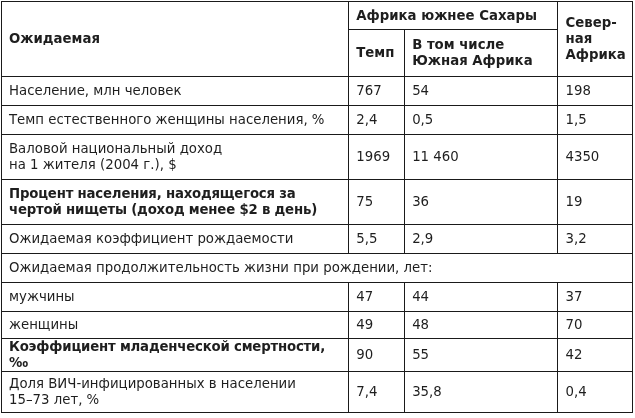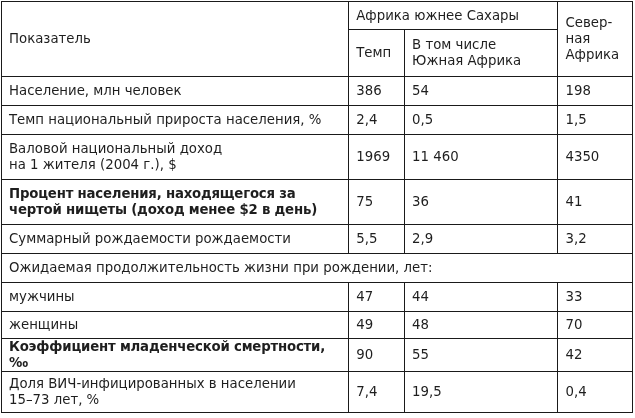--- a/index.html
+++ b/index.html
@@ -7,21 +7,21 @@
   table.stat {
     position:absolute; left:1px; top:1px;
     width:632px; border-collapse:collapse;
     font-family:"DejaVu Sans", sans-serif; font-size:13.3px; color:#1e1e1e;
     table-layout:fixed;
   }
   table.stat td, table.stat th {
     border:1.3px solid #1a1a1a; padding:0 7px; line-height:16px;
     vertical-align:middle; text-align:left;
   }
-  table.stat th { font-weight:normal; }
+  table.stat th { font-weight:bold; }
   .c1 { width:317px; } .c2 { width:51px; } .c3 { width:140px; } .c4 { width:68px; }
   tr.h1 th { height:27px; }
   tr.h2 th { height:46px; }
   tr.r1 td { height:28px;margin-left:12px; }
   tr.r2 td { height:44px; }
   tr.sec td { height:28px; }
   tr.r3 td { height:26px; }
   tr.r4 td { height:40px; }
   .sub { letter-spacing:-0.2px;font-weight:bold; }
 </style>
@@ -30,80 +30,80 @@
 
 <table class="stat">
   <colgroup>
       <col class="c1">
       <col class="c2">
       <col class="c3">
       <col class="c4">
     </colgroup>
   <tbody>
       <tr class="h1">
-    <th rowspan="2">Показатель</th>
+    <th rowspan="2">Ожидаемая</th>
     <th colspan="2">Африка южнее Сахары</th>
     <th rowspan="2"><span>Север-</span><br><span>ная</span><br><span>Африка</span></th>
   </tr>
   <tr class="h2">
     <th>Темп</th>
     <th><span>В том числе</span><br><span>Южная Африка</span></th>
   </tr>
 
   <tr class="r1">
     <td>Население, млн человек</td>
-    <td>386</td>
+    <td>767</td>
     <td>54</td>
     <td>198</td>
   </tr>
   <tr class="r1">
-    <td>Темп национальный прироста населения, %</td>
+    <td>Темп естественного женщины населения, %</td>
     <td>2,4</td>
     <td>0,5</td>
     <td>1,5</td>
   </tr>
   <tr class="r2">
     <td><span>Валовой национальный доход</span><br><span>на 1 жителя (2004 г.), $</span></td>
     <td>1969</td>
     <td>11 460</td>
     <td>4350</td>
   </tr>
   <tr class="r2">
     <td class="sub"><span>Процент населения, находящегося за</span><br><span>чертой нищеты (доход менее $2 в день)</span></td>
     <td>75</td>
     <td>36</td>
-    <td>41</td>
+    <td>19</td>
   </tr>
   <tr class="r1">
-    <td>Суммарный рождаемости рождаемости</td>
+    <td>Ожидаемая коэффициент рождаемости</td>
     <td>5,5</td>
     <td>2,9</td>
     <td>3,2</td>
   </tr>
   <tr class="sec">
     <td colspan="4">Ожидаемая продолжительность жизни при рождении, лет:</td>
   </tr>
   <tr class="r1">
     <td>мужчины</td>
     <td>47</td>
     <td>44</td>
-    <td>33</td>
+    <td>37</td>
   </tr>
   <tr class="r3">
     <td>женщины</td>
     <td>49</td>
     <td>48</td>
     <td>70</td>
   </tr>
   <tr class="r3">
     <td class="sub">Коэффициент младенческой смертности, ‰</td>
     <td>90</td>
     <td>55</td>
     <td>42</td>
   </tr>
   <tr class="r4">
     <td><span>Доля ВИЧ-инфицированных в населении</span><br><span>15–73 лет, %</span></td>
     <td>7,4</td>
-    <td>19,5</td>
+    <td>35,8</td>
     <td>0,4</td>
   </tr>
 </tbody>
   </table>
 
 </body></html>

